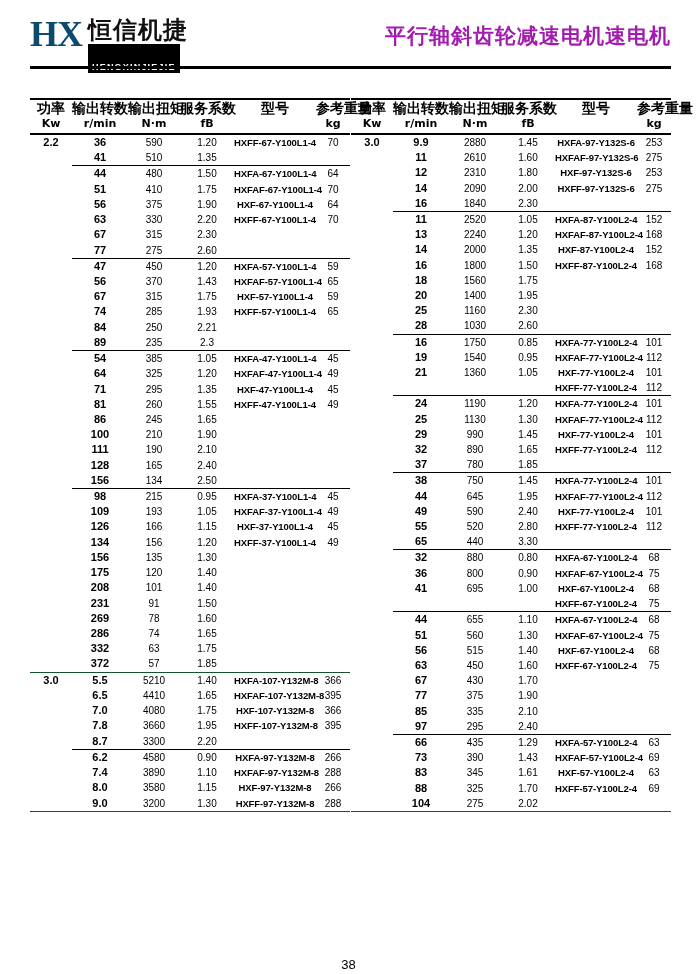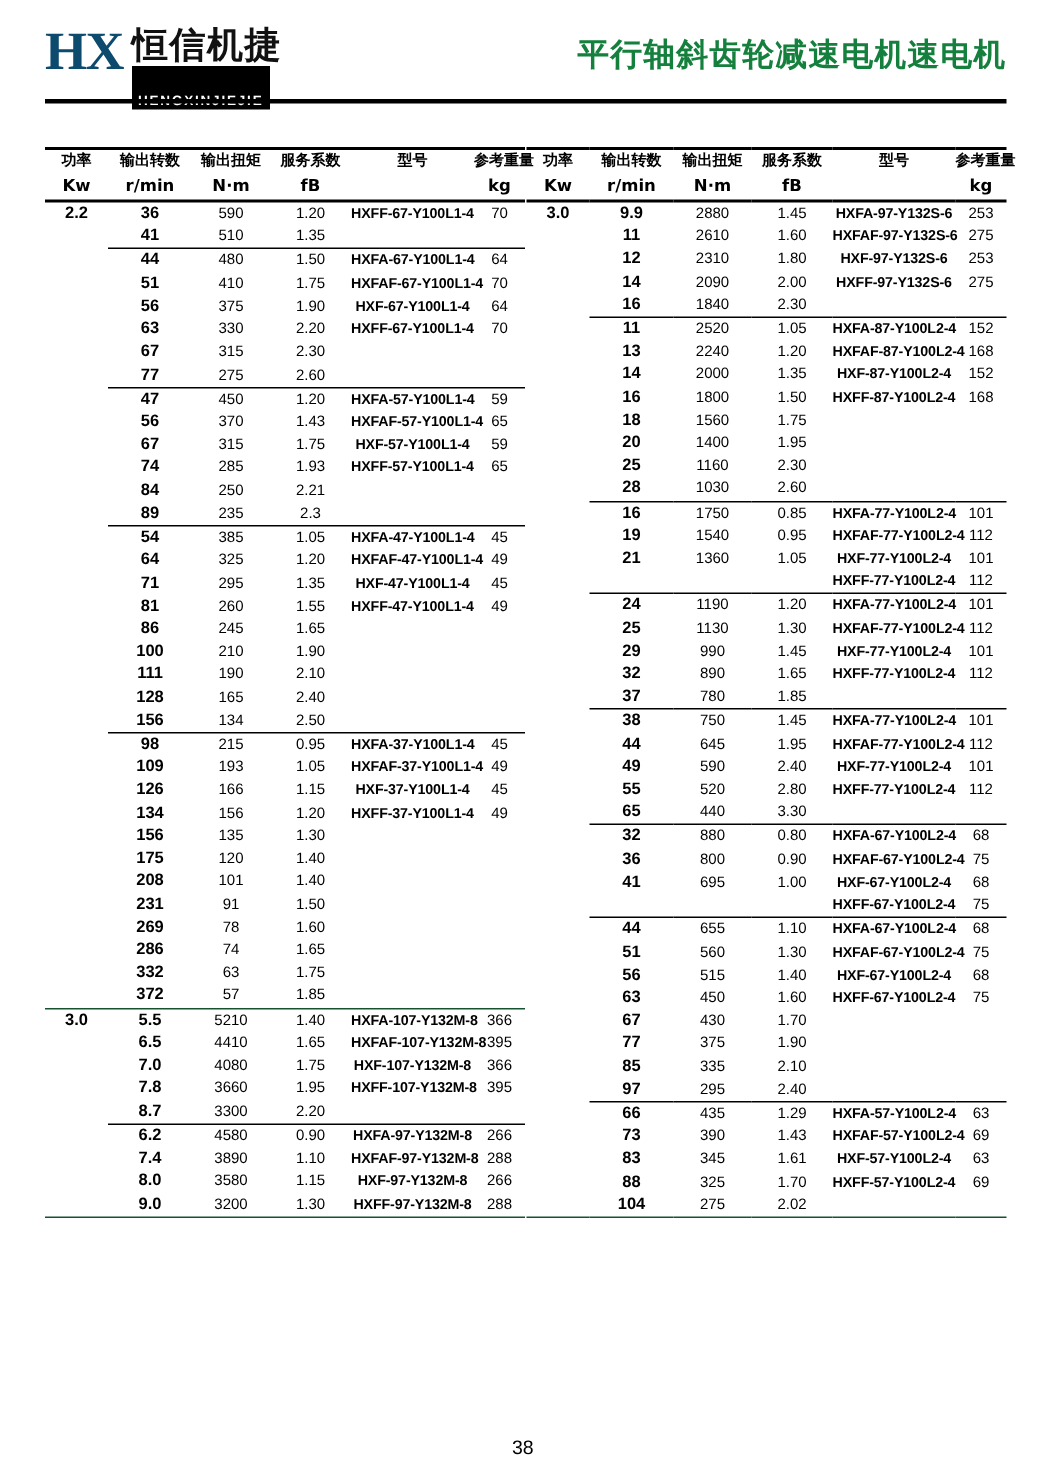--- a/index.html
+++ b/index.html
@@ -71,21 +71,21 @@
     padding: 18px 4px 1px 4px;
   }
   .header-title {
     position: absolute;
     right: 0;
     top: 8px;
     font-family: "DejaVu Sans", sans-serif;
     font-weight: bold;
     font-size: 21px;
     letter-spacing: 1px;
-    color: #15803d;
+    color: #a21caf;
     white-space: nowrap;
   }
   .header-rule {
     position: absolute;
     left: 0;
     right: 0;
     top: 52px;
     border-top: 3px solid #000;
   }
 
@@ -111,21 +111,21 @@
     text-align: center;
     vertical-align: middle;
     height: 15.2px;
     line-height: 15.2px;
     white-space: nowrap;
   }
 
   
   thead tr.hd th {
     font-weight: bold;
-    font-size: 10px;
+    font-size: 14px;
     height: 16px;
     line-height: 16px;
     font-family: "DejaVu Sans", sans-serif;
   }
   thead tr.hd2 th {
     font-weight: bold;
     font-size: 11px;
     height: 15px;
     line-height: 15px;
     font-family: "DejaVu Sans", sans-serif;

